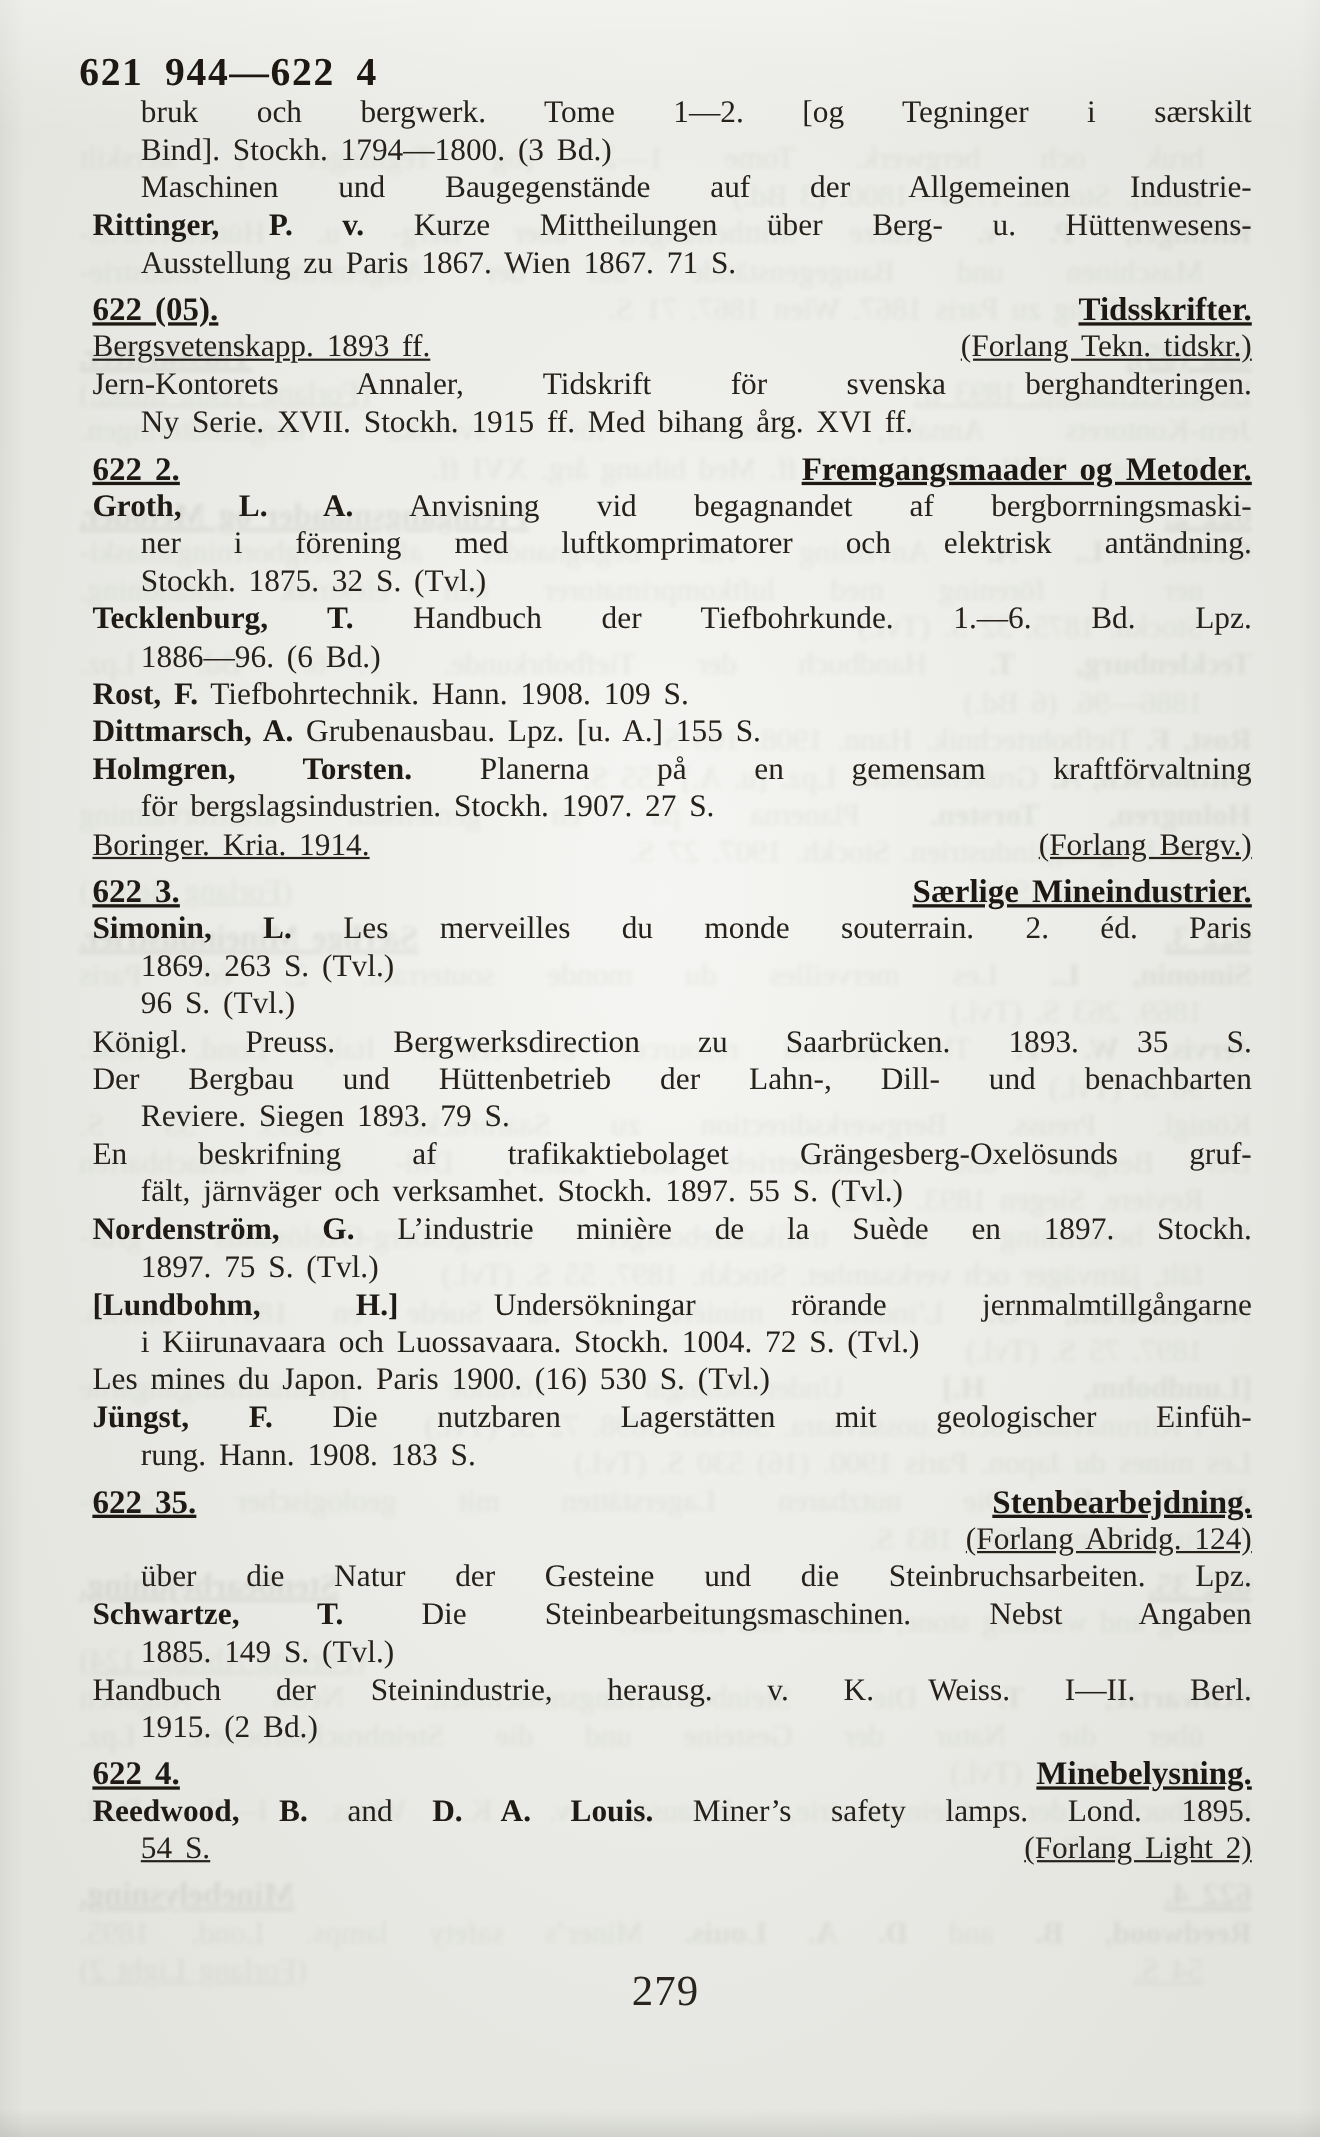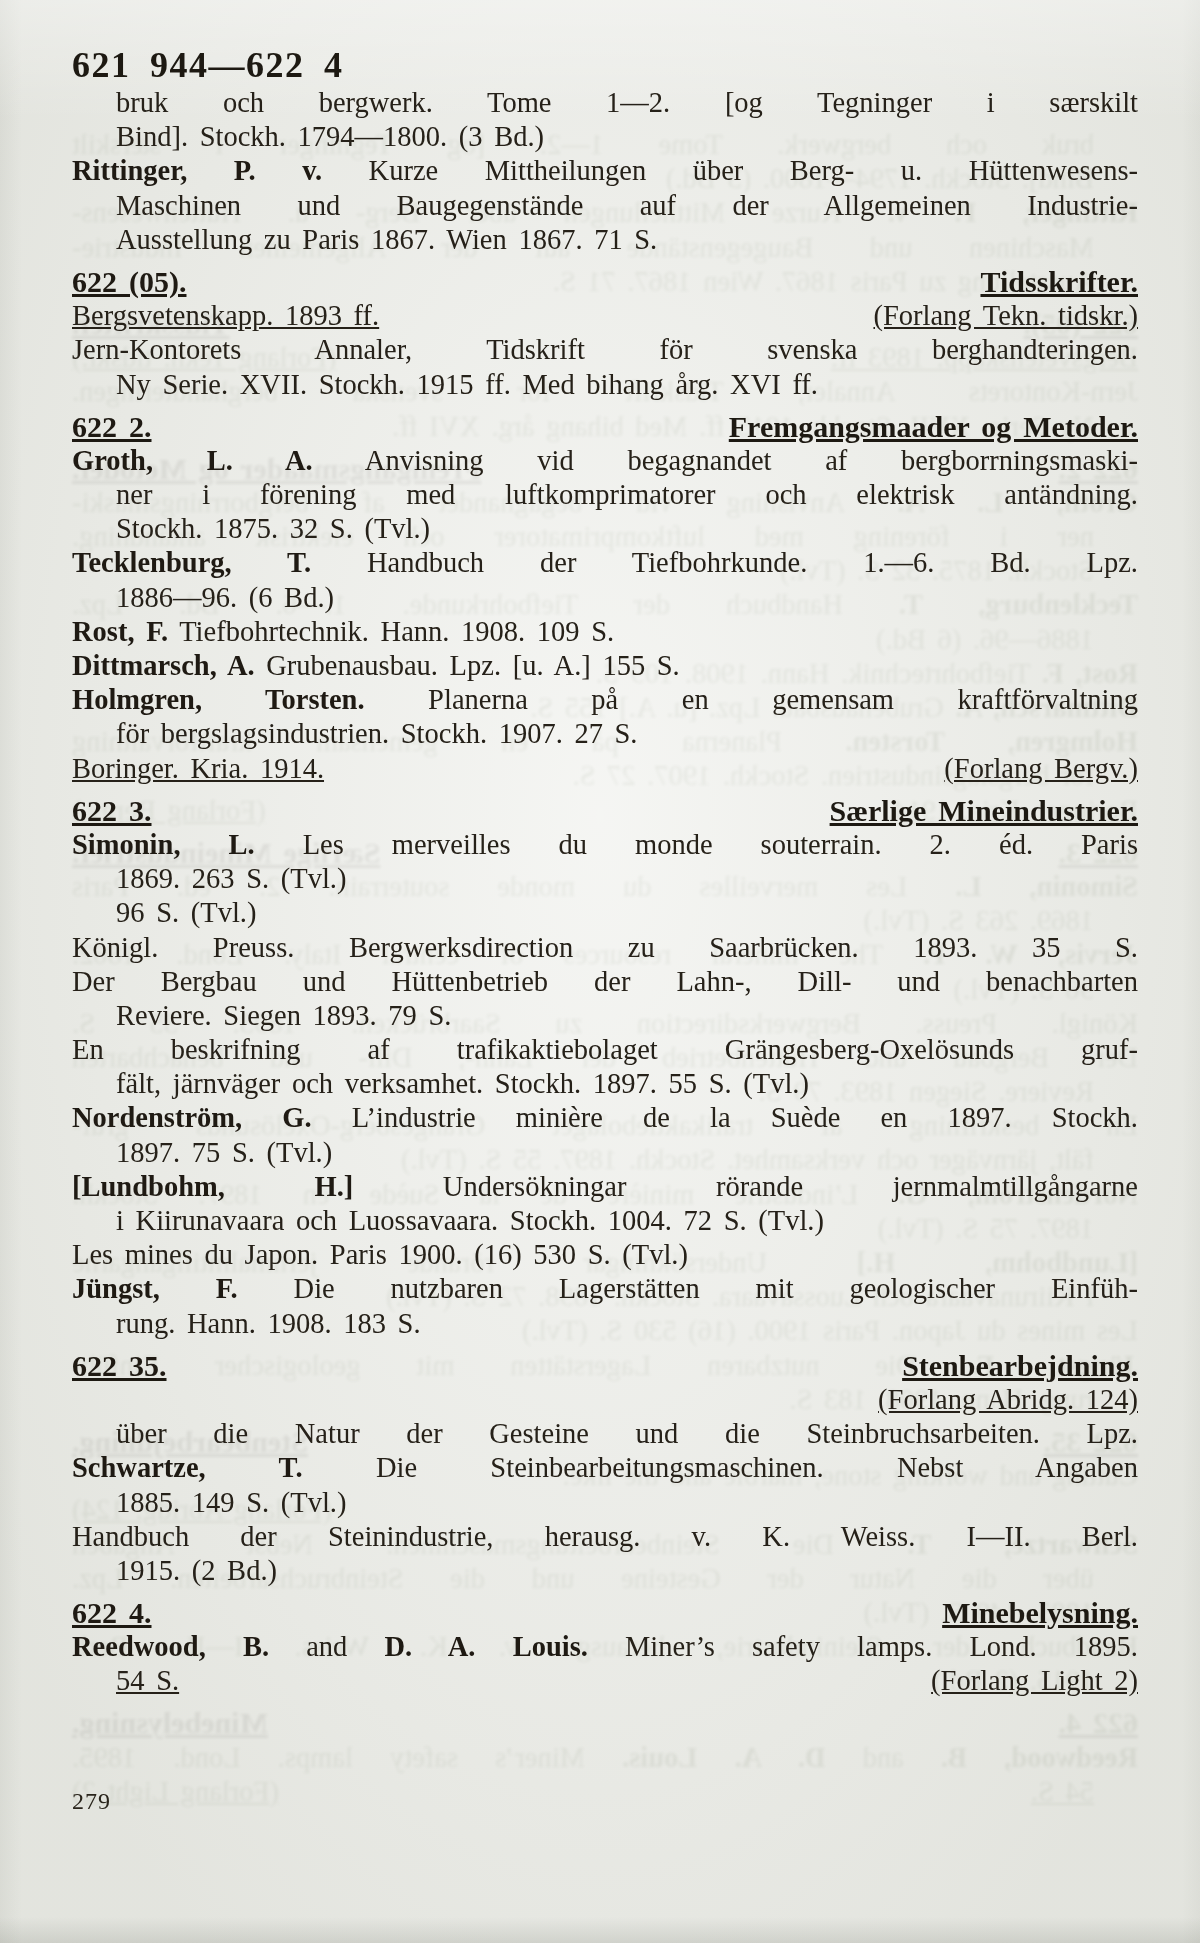--- a/index.html
+++ b/index.html
@@ -17,21 +17,21 @@
       linear-gradient(to right, rgba(90,95,82,.07), rgba(90,95,82,0) 22px),
       linear-gradient(to left, rgba(90,95,82,.05), rgba(90,95,82,0) 18px),
       radial-gradient(ellipse at 50% 42%, rgba(255,255,255,.5), rgba(190,192,182,.18) 85%);
   }
   .classmark{
     position:absolute;top:44px;left:72px;right:62px;
     font-weight:bold;font-size:36px;
     letter-spacing:1.5px;word-spacing:9px;color:#1d1912;
   }
   .content{
-    position:absolute;top:86px;left:72px;right:62px;
+    position:absolute;top:86px;left:84px;right:62px;
   }
   .line{
     height:34.2px;line-height:34.2px;font-size:28.5px;
     word-spacing:4.5px;white-space:nowrap;
   }
   .line.fill{text-align:justify;text-align-last:justify;white-space:normal;}
   .line.indent{padding-left:44px;}
   .line.gap{margin-top:8px;}
   .line.heading{font-weight:bold;font-size:30px;color:#1d1912;}
   .line b{font-weight:bold;color:#1f1a13;}
@@ -41,21 +41,21 @@
     position:absolute;top:128px;left:72px;right:62px;
     transform:scaleX(-1);
     filter:blur(1.7px);
     opacity:.075;
     color:#41522f;
     pointer-events:none;
   }
   .ghost .line b{color:#33431f;}
   .pageno{
     position:absolute;top:1788px;left:72px;right:62px;
-    font-size:24px;color:#2a251c;
+    text-align:center;font-size:39px;color:#2a251c;
     letter-spacing:1px;
   }
 </style>
 </head>
 <body>
 
 <div class="page">
   <div class="classmark">621 944—622 4</div>
 
   <div class="ghost" id="ghost" aria-hidden="true">
@@ -132,22 +132,22 @@
       <div class="line fill"><span class="lt"><b>Reedwood, B.</b><span> and </span><b>D. A. Louis.</b><span> Miner’s safety lamps. Lond. 1895.</span></span></div>
       <div class="line indent split">
         <span class="lt"><span>54 S.</span></span>
         <span class="rt">(Forlang Light 2)</span>
       </div>
     </div>
 
   <div class="content" id="content">
       <div class="line indent fill"><span class="lt"><span>bruk och bergwerk. Tome 1—2. [og Tegninger i særskilt</span></span></div>
       <div class="line indent"><span class="lt"><span>Bind]. Stockh. 1794—1800. (3 Bd.)</span></span></div>
+      <div class="line indent fill"><span class="lt"><span>Maschinen und Baugegenstände auf der Allgemeinen Industrie-</span></span></div>
       <div class="line fill"><span class="lt"><b>Rittinger, P. v.</b><span> Kurze Mittheilungen über Berg- u. Hüttenwesens-</span></span></div>
-      <div class="line indent fill"><span class="lt"><span>Maschinen und Baugegenstände auf der Allgemeinen Industrie-</span></span></div>
       <div class="line indent"><span class="lt"><span>Ausstellung zu Paris 1867. Wien 1867. 71 S.</span></span></div>
       <div class="line heading gap split">
         <span class="lt"><b>622 (05).</b></span>
         <span class="rt">Tidsskrifter.</span>
       </div>
       <div class="line split">
         <span class="lt"><span>Bergsvetenskapp. 1893 ff.</span></span>
         <span class="rt">(Forlang Tekn. tidskr.)</span>
       </div>
       <div class="line fill"><span class="lt"><span>Jern-Kontorets Annaler, Tidskrift för svenska berghandteringen.</span></span></div>

